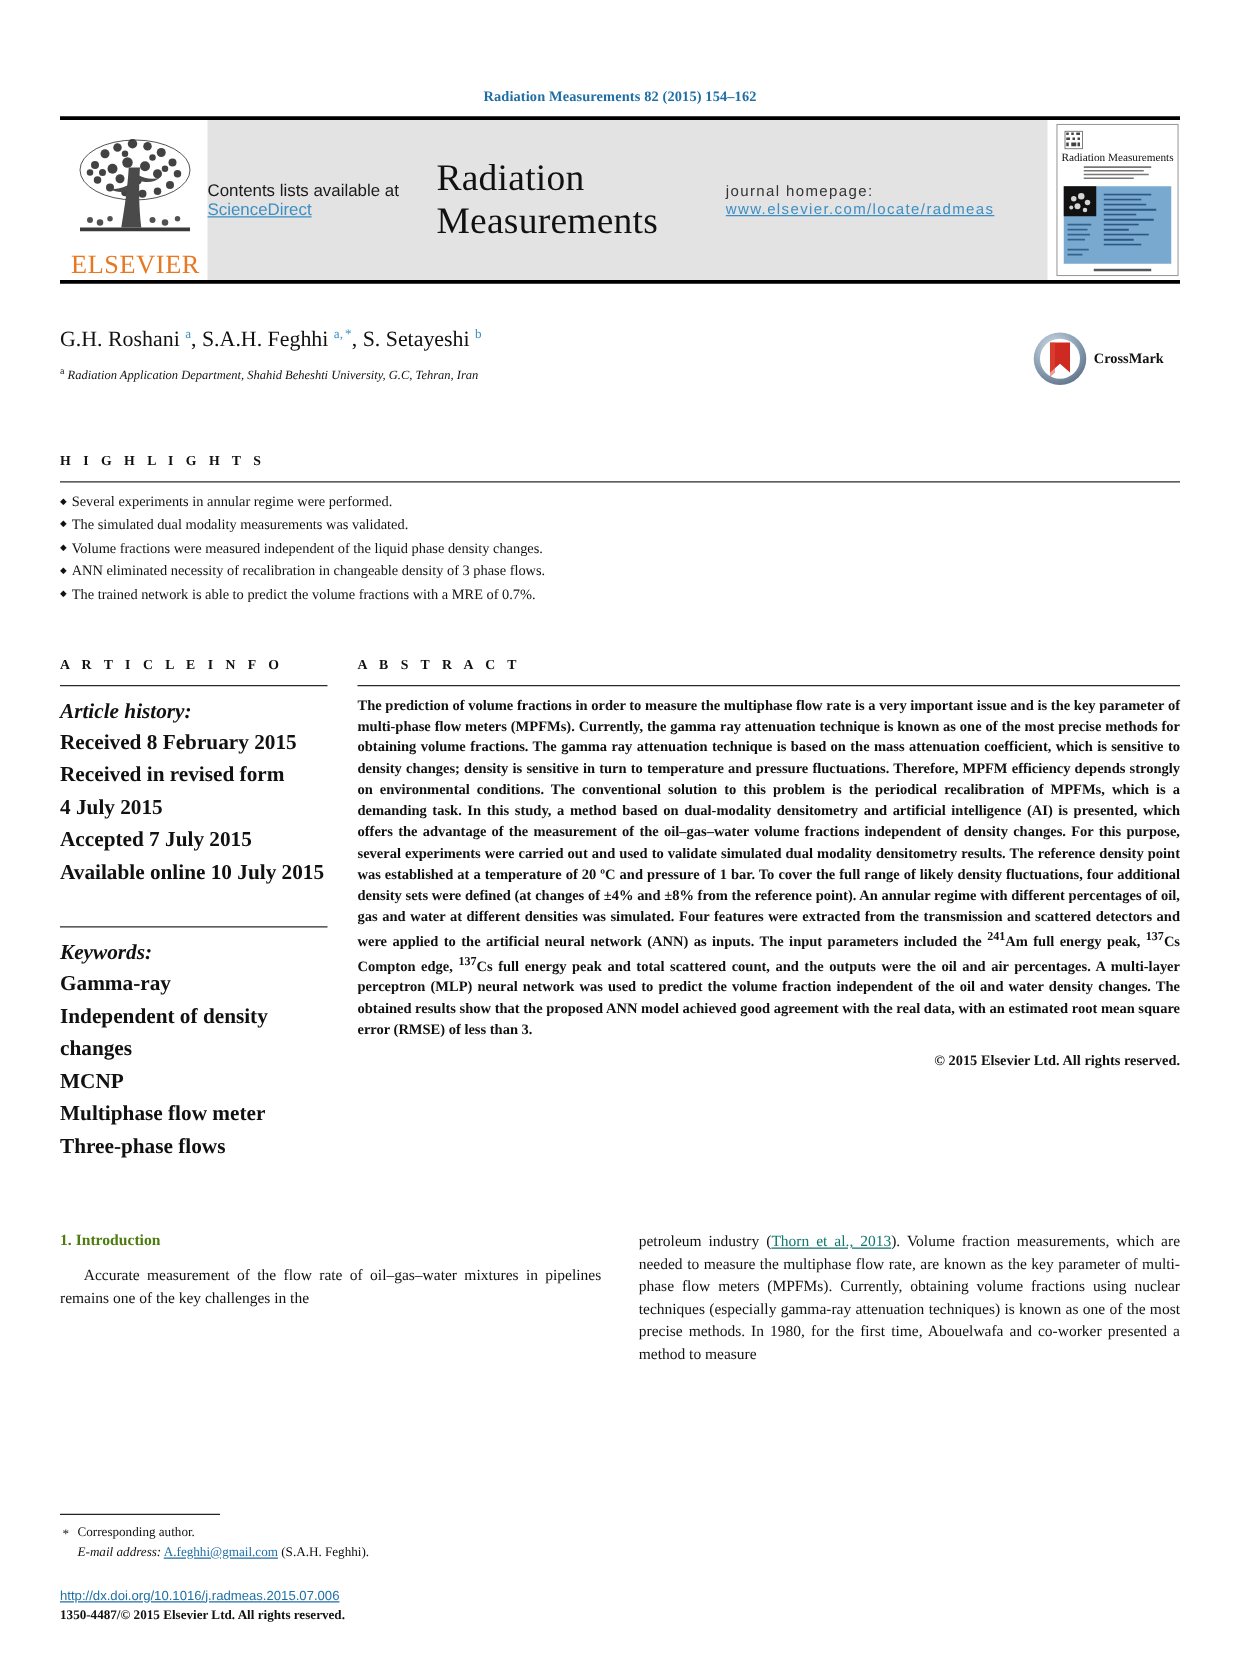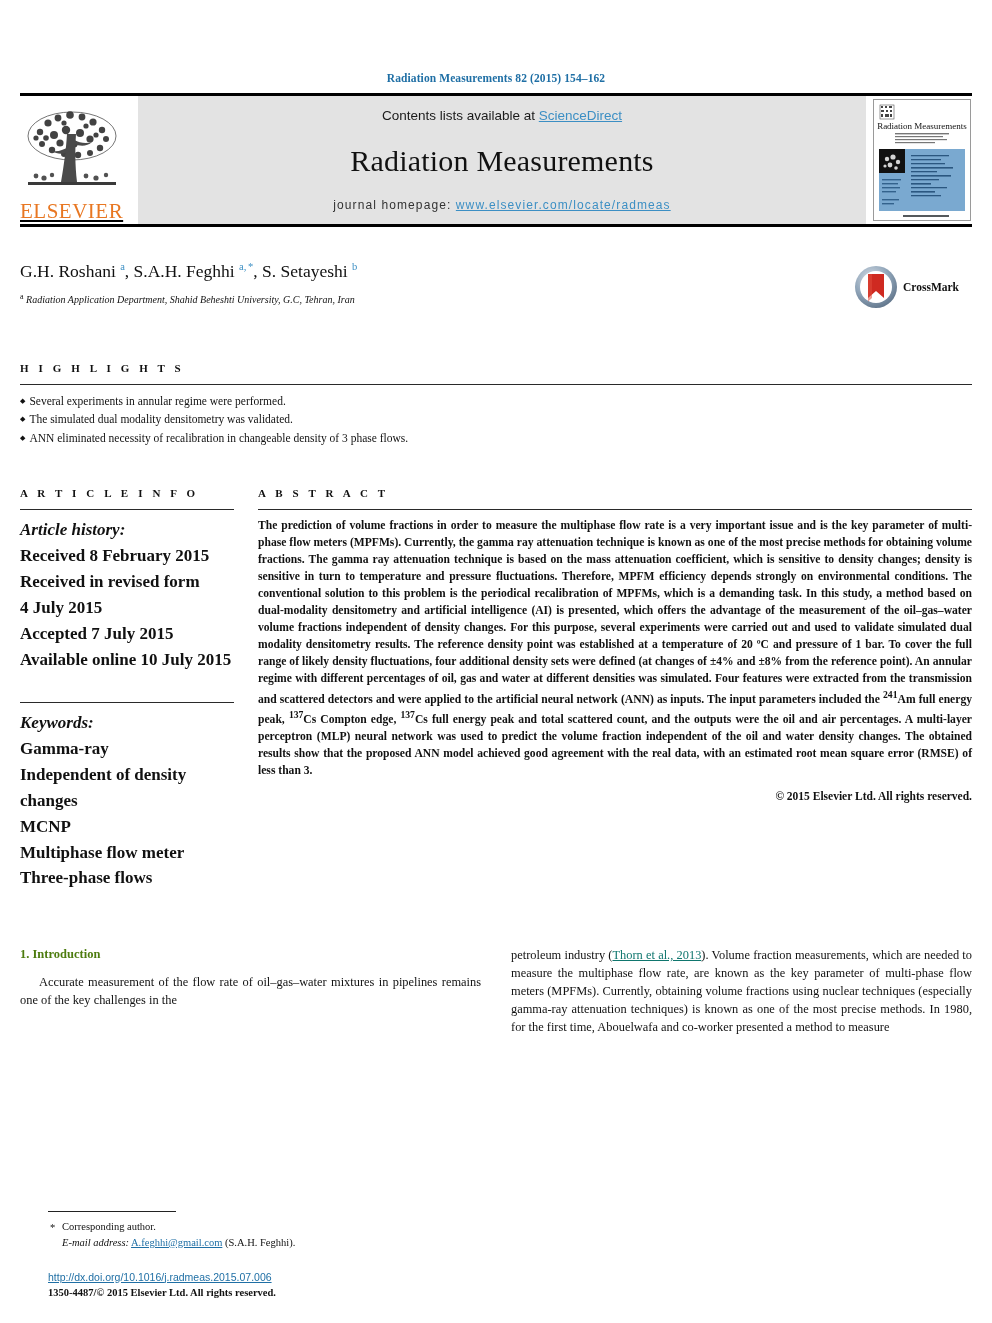--- a/index.html
+++ b/index.html
@@ -13,21 +13,21 @@
     font-family: "Liberation Serif", serif;
     color: #000000;
     position: relative;
     overflow: hidden;
   }
   .page {
     position: relative;
     width: 992px;
     height: 1323px;
     box-sizing: border-box;
-    padding: 0 20px;
+    padding: 0 48px;
   }
 
   
   .running-head {
     text-align: center;
     font-family: "Liberation Serif", serif;
     font-weight: bold;
     font-size: 11.5px;
     color: #1f6fa5;
     padding-top: 72px;
@@ -44,39 +44,38 @@
     align-items: stretch;
     height: 128px;
     margin-top: 0;
   }
   .elsevier-logo {
     width: 112px;
     flex: 0 0 112px;
     display: flex;
     flex-direction: column;
     justify-content: flex-end;
-    align-items: flex-start;
+    align-items: flex-end;
     padding-bottom: 2px;
     box-sizing: border-box;
-    text-decoration: underline;
   }
   .tree-svg { display:block; }
   .elsevier-word {
     font-family: "Liberation Serif", serif;
     font-size: 21px;
     letter-spacing: 0.5px;
     color: #e87722;
     line-height: 1;
     margin-top: 1px;
   }
   .journal-band {
     flex: 1 1 auto;
     background: #e3e3e3;
     display: flex;
-    flex-direction: column;
+    flex-direction: row;
     justify-content: space-between;
     align-items: center;
     padding: 12px 0 12px 0;
     box-sizing: border-box;
     margin-left: 6px;
   }
   .contents-line {
     font-family: "Liberation Sans", sans-serif;
     font-size: 13.5px;
     color: #1a1a1a;
@@ -465,22 +464,24 @@
       </svg>
       <span class="crossmark-label">CrossMark</span>
     </div>
   </div>
 
   <div class="highlights">
     <div class="section-head">H I G H L I G H T S</div>
     <div class="hl-rule"></div>
     <ul class="hl-list">
       <li>Several experiments in annular regime were performed.</li>
-      <li>The simulated dual modality densitometry was validated.</li>
+      <li>The simulated dual modality measurements was validated.</li>
+      <li>Volume fractions were measured independent of the liquid phase density changes.</li>
       <li>ANN eliminated necessity of recalibration in changeable density of 3 phase flows.</li>
+      <li>The trained network is able to predict the volume fractions with a MRE of 0.7%.</li>
     </ul>
   </div>
 
   <div class="info-abstract">
 
     <div class="article-info">
       <div class="section-head">A R T I C L E   I N F O</div>
       <div class="ai-rule"></div>
       <div class="ai-block">
         <div class="lbl">Article history:</div>

